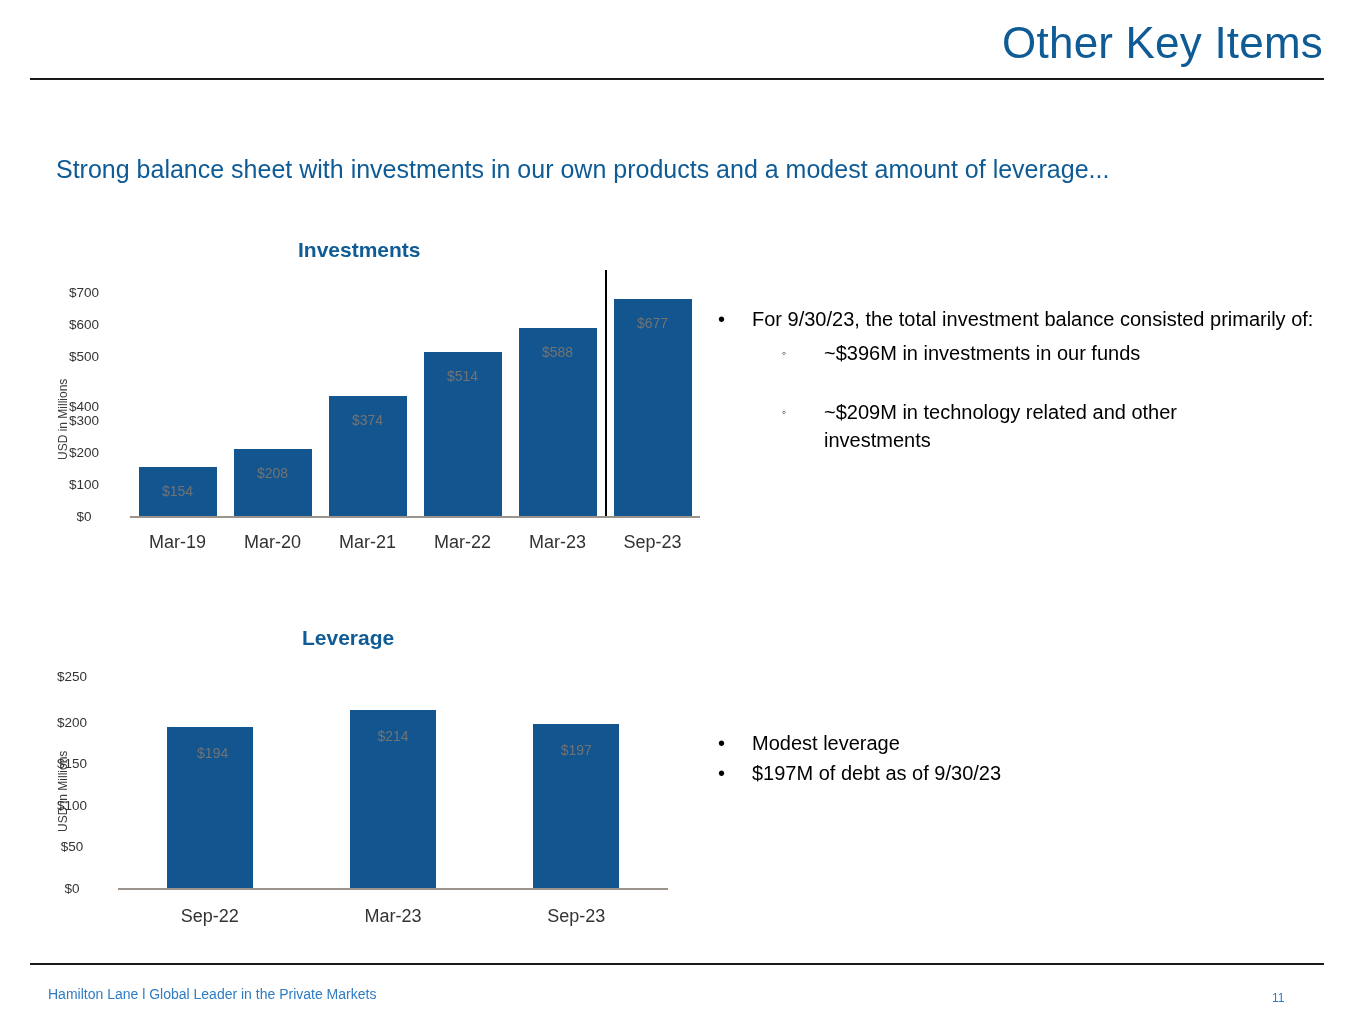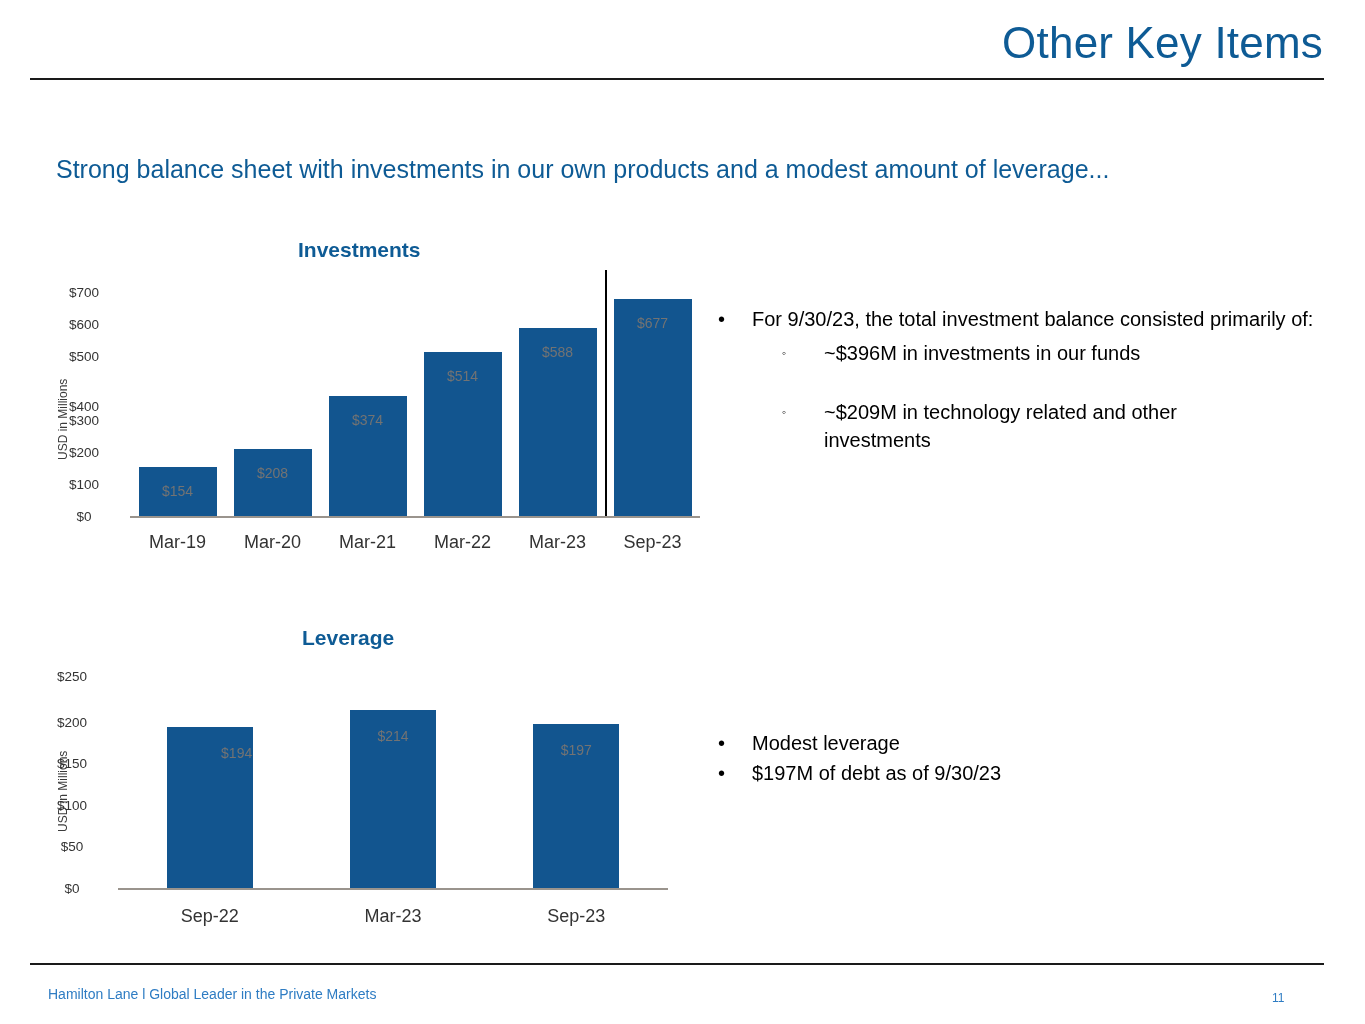--- a/index.html
+++ b/index.html
@@ -230,21 +230,21 @@
     <div class="axis-label" style="left:56px; top:232px;">USD in Millions</div>
     <div id="lev-plot" style="position:absolute; left:0; top:0; width:720px; height:340px;">
         <div class="ytick" style="top: 288px; left: 38px; width: 68px;">$0</div>
         <div class="ytick" style="top: 246.4px; left: 38px; width: 68px;">$50</div>
         <div class="ytick" style="top: 204.8px; left: 38px; width: 68px;">$100</div>
         <div class="ytick" style="top: 163.2px; left: 38px; width: 68px;">$150</div>
         <div class="ytick" style="top: 121.6px; left: 38px; width: 68px;">$200</div>
         <div class="ytick" style="top: 76px; left: 38px; width: 68px;">$250</div>
         <div class="baseline" style="left: 118px; top: 288px; width: 550px;"></div>
         <div class="bar" style="left: 166.667px; top: 126.592px; width: 86px; height: 161.408px; bottom: auto;"></div>
-        <div class="bar-label" style="left: 166.667px; width: 92px; right: auto; top: 144.592px; padding-left: 24px;">$194</div>
+        <div class="bar-label" style="left: 166.667px; width: 92px; right: auto; top: 144.592px;">$194</div>
         <div class="xtick" style="left: 118px; width: 183.333px; top: 306px;">Sep-22</div>
         <div class="bar" style="left: 350px; top: 109.952px; width: 86px; height: 178.048px; bottom: auto;"></div>
         <div class="bar-label" style="left: 350px; width: 86px; right: auto; top: 127.952px;">$214</div>
         <div class="xtick" style="left: 301.333px; width: 183.333px; top: 306px;">Mar-23</div>
         <div class="bar" style="left: 533.333px; top: 124.096px; width: 86px; height: 163.904px; bottom: auto;"></div>
         <div class="bar-label" style="left: 533.333px; width: 86px; right: auto; top: 142.096px;">$197</div>
         <div class="xtick" style="left: 484.667px; width: 183.333px; top: 306px;">Sep-23</div>
       </div>
   </div>
 

